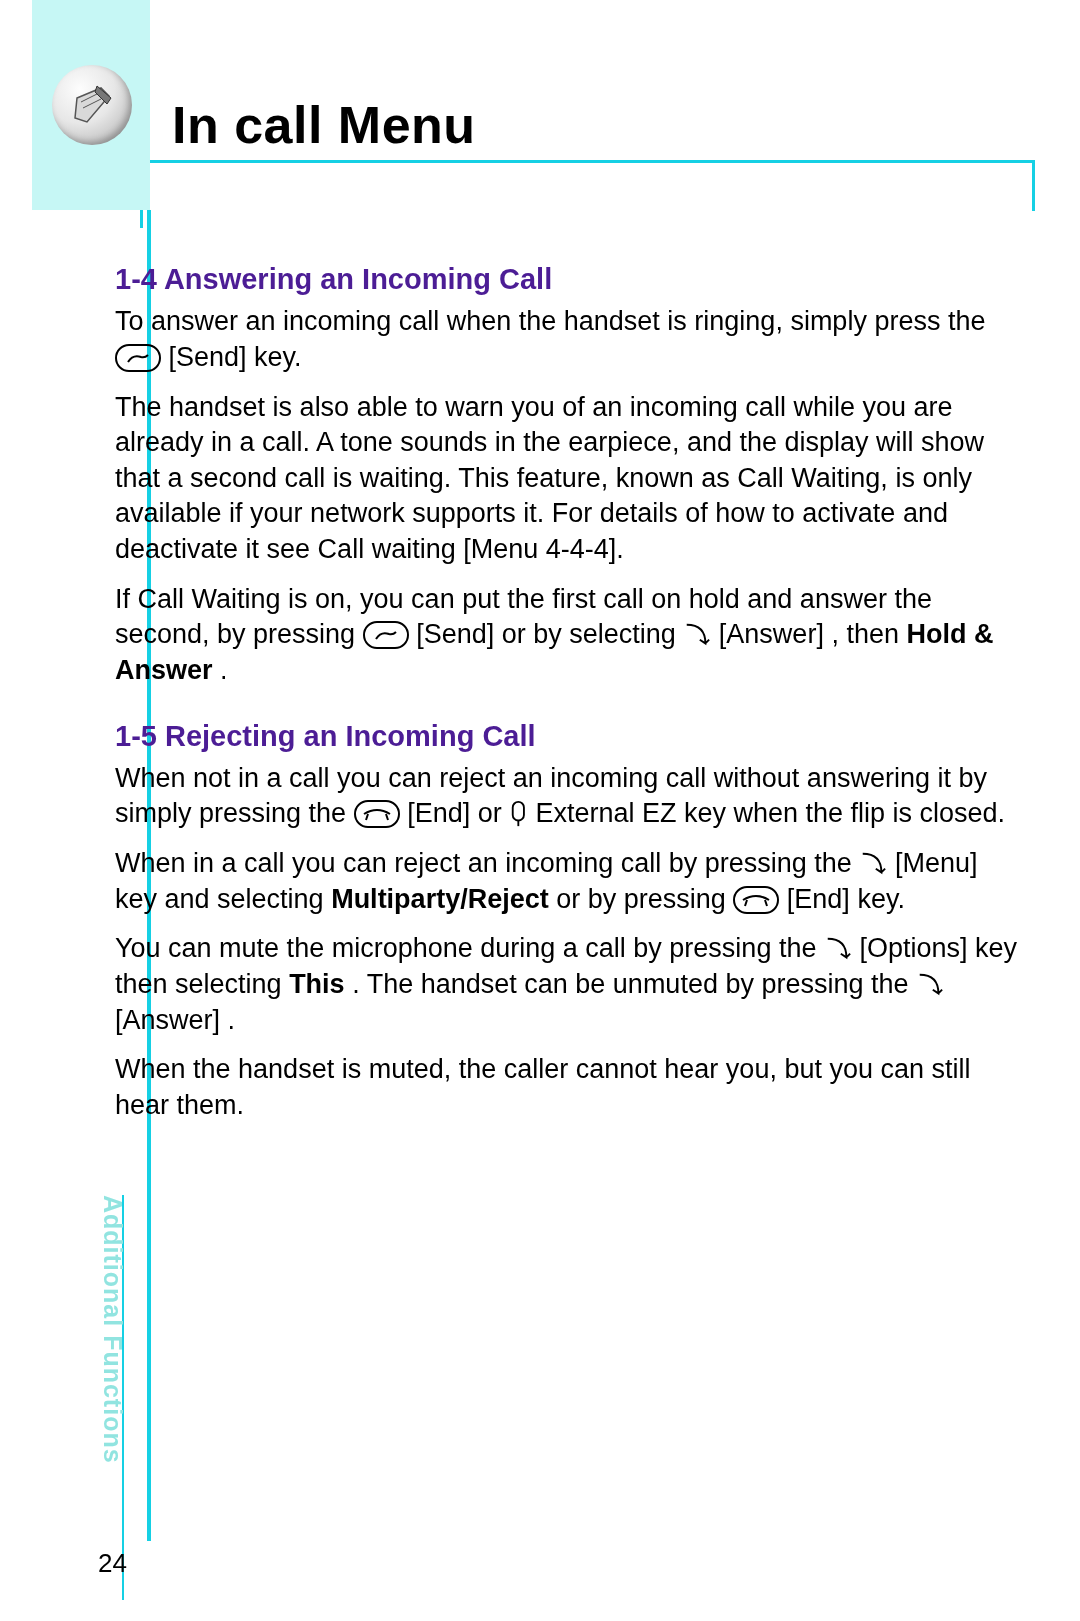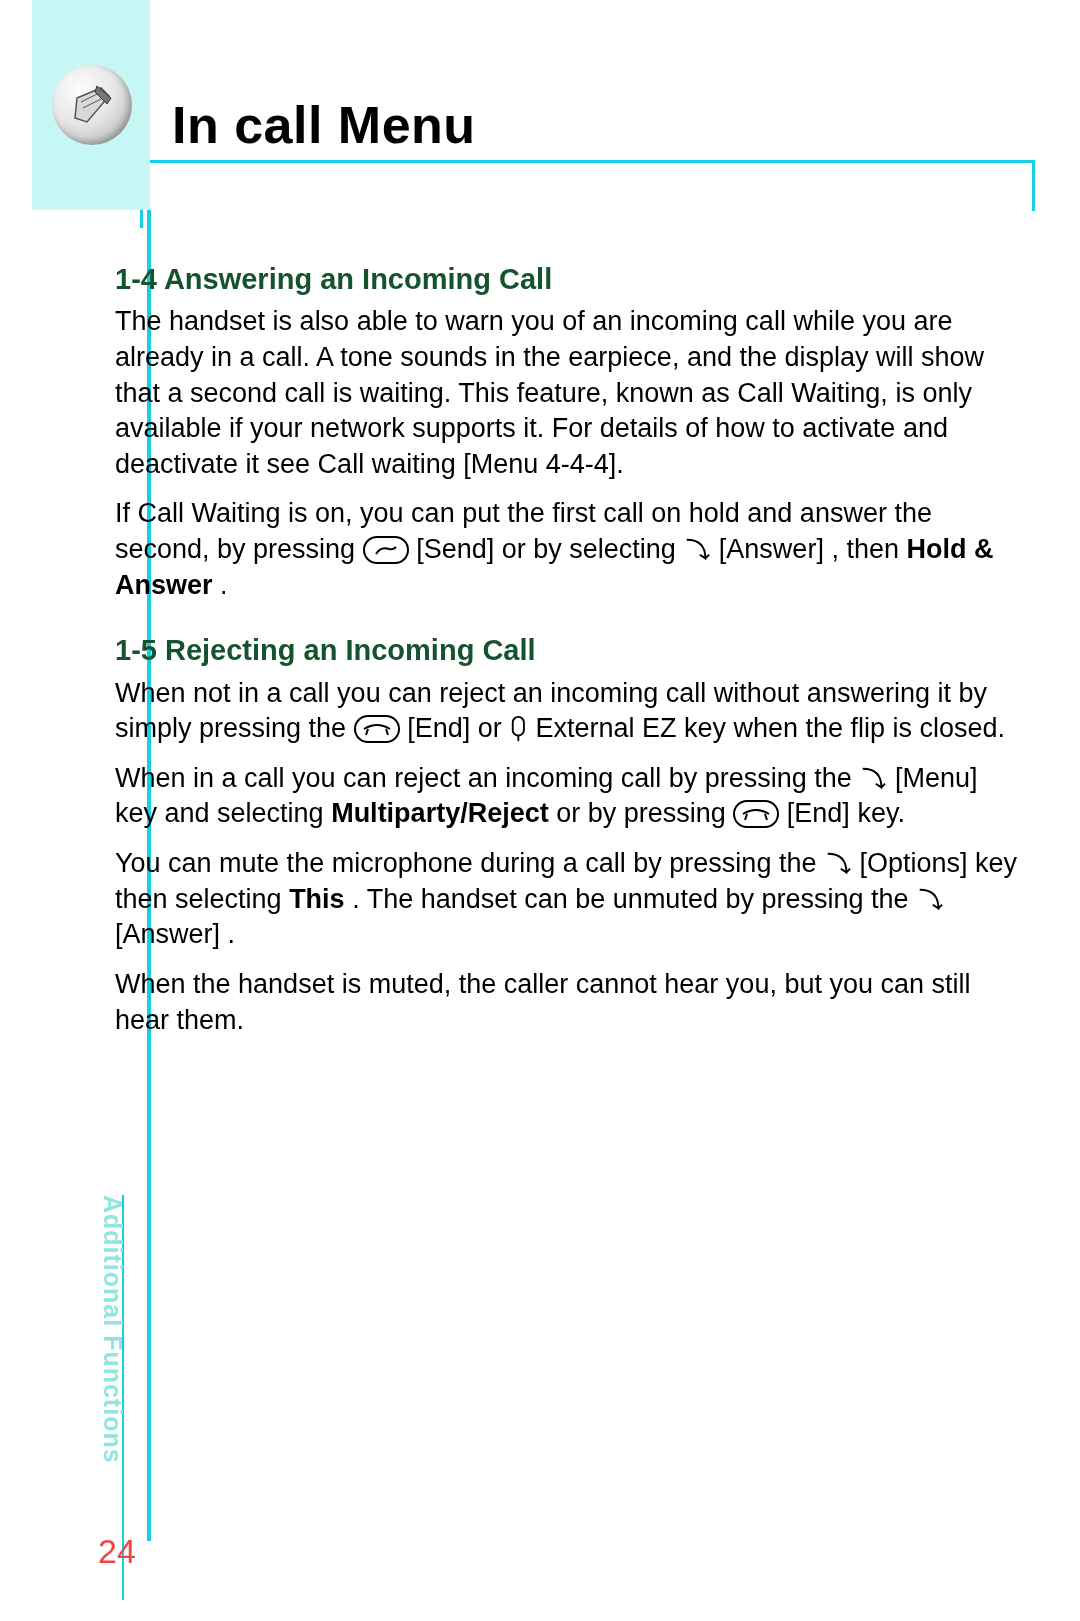--- a/index.html
+++ b/index.html
@@ -78,21 +78,21 @@
   }
   .content {
     position: absolute;
     left: 115px;
     top: 260px;
     right: 60px;
     font-size: 27px;
     line-height: 1.32;
   }
   .section-heading {
-    color: #14532d;
+    color: #4c1d95;
     font-weight: bold;
     font-size: 29px;
     margin-top: 28px;
     margin-bottom: 6px;
   }
   .section-heading:first-child { margin-top: 0; }
   .para { margin: 0 0 14px 0; }
   .bold { font-weight: bold; }
   .keyicon {
     display: inline-block;
@@ -113,23 +113,23 @@
     position: absolute;
     left: 122px;
     top: 1195px;
     width: 2px;
     height: 405px;
     background: #15d0e4;
   }
   .page-number {
     position: absolute;
     left: 98px;
-    bottom: 50px;
-    font-size: 34px;
-    color: #ef4444;
+    bottom: 42px;
+    font-size: 26px;
+    color: #000000;
   }
 </style>
 </head>
 <body>
 
 <div class="cyan-sidebar"></div>
 <div class="cyan-leftline"></div>
 <div class="cyan-leftline-inner"></div>
 <div class="cyan-titlebar"></div>
 <div class="cyan-accent-right"></div>
@@ -142,20 +142,29 @@
     <path d="M30 6 L44 18 L40 24 L28 12 Z" fill="#777" stroke="#333" stroke-width="1"></path>
   </svg>
 </div>
 
 <div class="page-title">In call Menu</div>
 
 <div class="content">
 
   <div class="section-heading">1-4  Answering an Incoming Call</div>
 
+  <p class="para">
+    <span>To answer an incoming call when the handset is ringing, simply press the </span>
+    <svg class="keyicon" viewBox="0 0 46 28">
+      <rect x="1" y="1" width="44" height="26" rx="13" fill="none" stroke="#000" stroke-width="2"></rect>
+      <path d="M13 18 Q18 10 26 13 Q30 14 33 11" fill="none" stroke="#000" stroke-width="2"></path>
+    </svg>
+    <span>[Send]</span>
+    <span> key.</span>
+  </p>
 
   <p class="para">The handset is also able to warn you of an incoming call while you are already in a call. A tone sounds in the earpiece, and the display will show that a second call is waiting. This feature, known as Call Waiting, is only available if your network supports it. For details of how to activate and deactivate it see Call waiting [Menu 4-4-4].</p>
 
   <p class="para">
     <span>If Call Waiting is on, you can put the first call on hold and answer the second, by pressing </span>
     <svg class="keyicon" viewBox="0 0 46 28">
       <rect x="1" y="1" width="44" height="26" rx="13" fill="none" stroke="#000" stroke-width="2"></rect>
       <path d="M13 18 Q18 10 26 13 Q30 14 33 11" fill="none" stroke="#000" stroke-width="2"></path>
     </svg>
     <span>[Send]</span>

